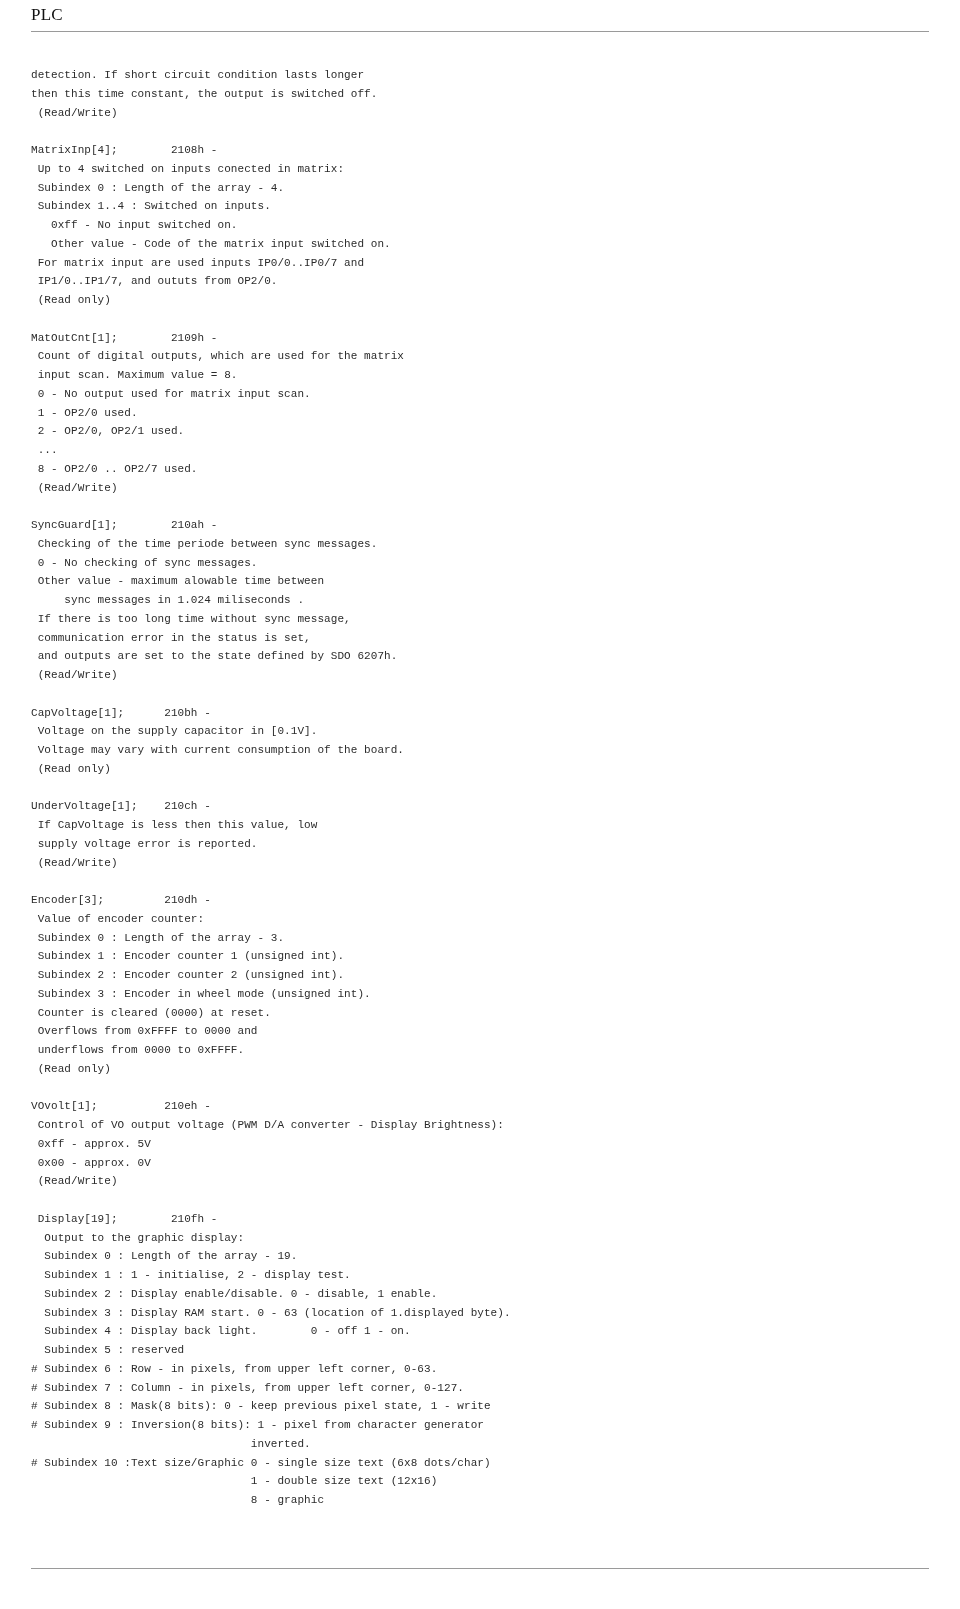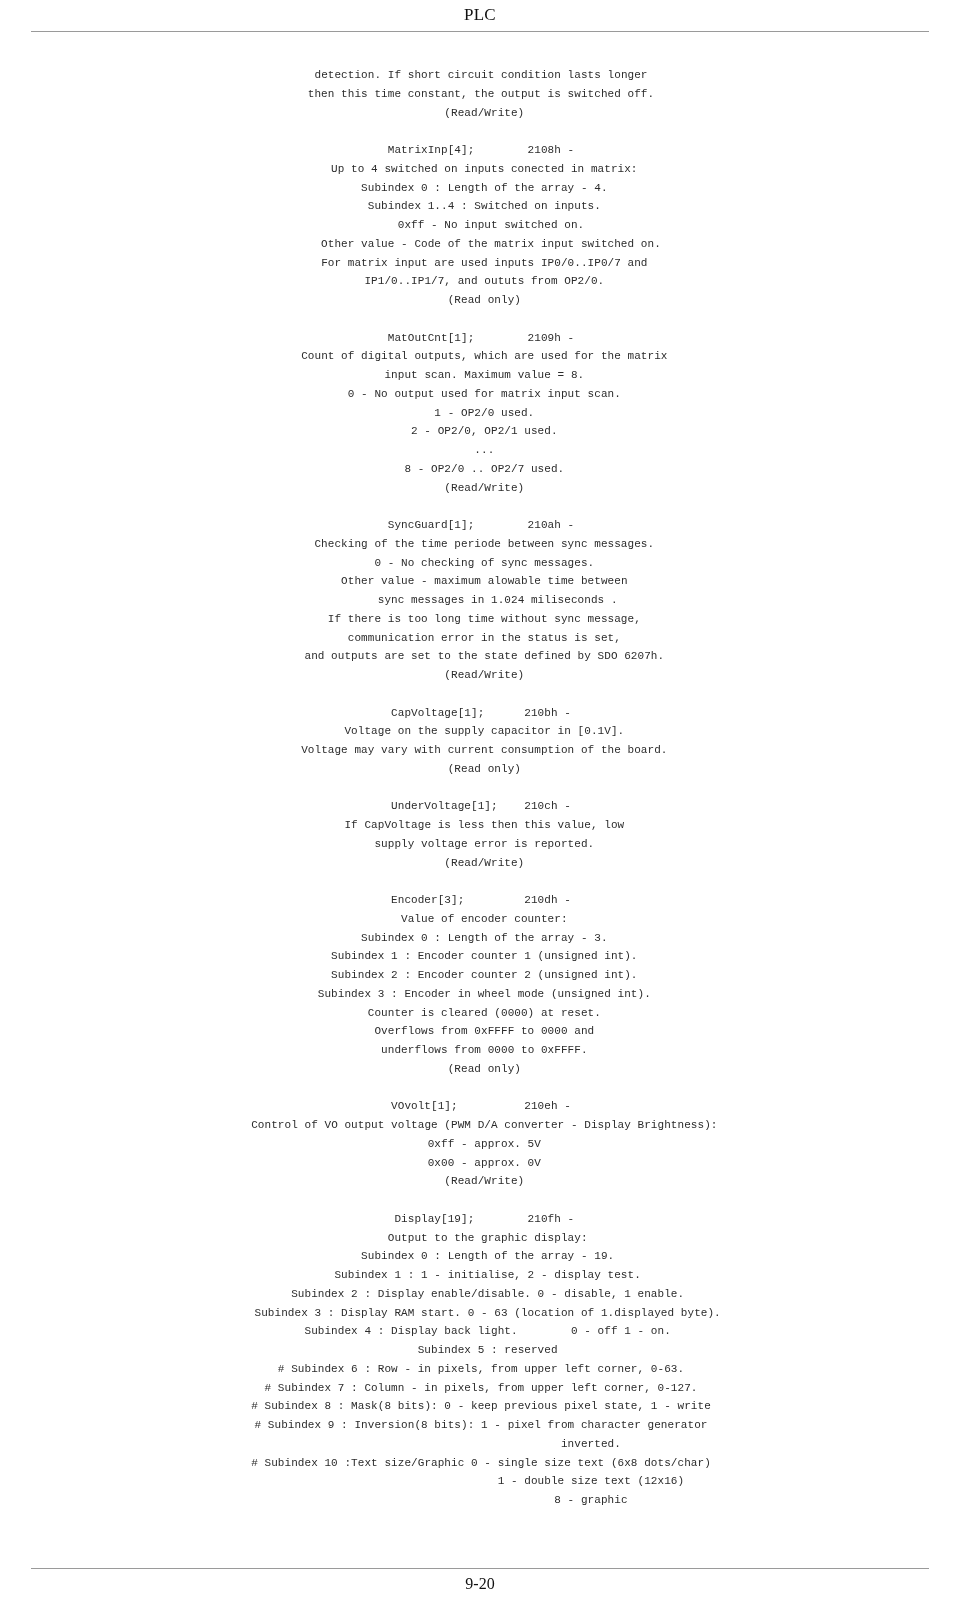--- a/index.html
+++ b/index.html
@@ -14,21 +14,20 @@
     font-family: "Liberation Serif", serif;
     color: #1a1a1a;
     overflow: hidden;
   }
   .page {
     position: absolute;
     left: 0; top: 0;
     width: 960px;
     height: 1609px;
     box-sizing: border-box;
-    text-align: center;
   }
   
   .header {
     position: absolute;
     left: 31px;
     top: 4px;
     width: 898px;
     height: 30px;
   }
   .header-title {
@@ -95,17 +94,14 @@
 <div class="page">
 
   <div class="header">
     <div class="header-title">PLC</div>
   </div>
   <div class="header-rule"></div>
 
   <div class="body-block" id="body-block"><div class="ln">detection. If short circuit condition lasts longer</div><div class="ln">then this time constant, the output is switched off.</div><div class="ln"> (Read/Write)</div><div class="ln blank">&nbsp;</div><div class="ln">MatrixInp[4];        2108h -</div><div class="ln"> Up to 4 switched on inputs conected in matrix:</div><div class="ln"> Subindex 0 : Length of the array - 4.</div><div class="ln"> Subindex 1..4 : Switched on inputs.</div><div class="ln">   0xff - No input switched on.</div><div class="ln">   Other value - Code of the matrix input switched on.</div><div class="ln"> For matrix input are used inputs IP0/0..IP0/7 and</div><div class="ln"> IP1/0..IP1/7, and oututs from OP2/0.</div><div class="ln"> (Read only)</div><div class="ln blank">&nbsp;</div><div class="ln">MatOutCnt[1];        2109h -</div><div class="ln"> Count of digital outputs, which are used for the matrix</div><div class="ln"> input scan. Maximum value = 8.</div><div class="ln"> 0 - No output used for matrix input scan.</div><div class="ln"> 1 - OP2/0 used.</div><div class="ln"> 2 - OP2/0, OP2/1 used.</div><div class="ln"> ...</div><div class="ln"> 8 - OP2/0 .. OP2/7 used.</div><div class="ln"> (Read/Write)</div><div class="ln blank">&nbsp;</div><div class="ln">SyncGuard[1];        210ah -</div><div class="ln"> Checking of the time periode between sync messages.</div><div class="ln"> 0 - No checking of sync messages.</div><div class="ln"> Other value - maximum alowable time between</div><div class="ln">     sync messages in 1.024 miliseconds .</div><div class="ln"> If there is too long time without sync message,</div><div class="ln"> communication error in the status is set,</div><div class="ln"> and outputs are set to the state defined by SDO 6207h.</div><div class="ln"> (Read/Write)</div><div class="ln blank">&nbsp;</div><div class="ln">CapVoltage[1];      210bh -</div><div class="ln"> Voltage on the supply capacitor in [0.1V].</div><div class="ln"> Voltage may vary with current consumption of the board.</div><div class="ln"> (Read only)</div><div class="ln blank">&nbsp;</div><div class="ln">UnderVoltage[1];    210ch -</div><div class="ln"> If CapVoltage is less then this value, low</div><div class="ln"> supply voltage error is reported.</div><div class="ln"> (Read/Write)</div><div class="ln blank">&nbsp;</div><div class="ln">Encoder[3];         210dh -</div><div class="ln"> Value of encoder counter:</div><div class="ln"> Subindex 0 : Length of the array - 3.</div><div class="ln"> Subindex 1 : Encoder counter 1 (unsigned int).</div><div class="ln"> Subindex 2 : Encoder counter 2 (unsigned int).</div><div class="ln"> Subindex 3 : Encoder in wheel mode (unsigned int).</div><div class="ln"> Counter is cleared (0000) at reset.</div><div class="ln"> Overflows from 0xFFFF to 0000 and</div><div class="ln"> underflows from 0000 to 0xFFFF.</div><div class="ln"> (Read only)</div><div class="ln blank">&nbsp;</div><div class="ln">VOvolt[1];          210eh -</div><div class="ln"> Control of VO output voltage (PWM D/A converter - Display Brightness):</div><div class="ln"> 0xff - approx. 5V</div><div class="ln"> 0x00 - approx. 0V</div><div class="ln"> (Read/Write)</div><div class="ln blank">&nbsp;</div><div class="ln"> Display[19];        210fh -</div><div class="ln">  Output to the graphic display:</div><div class="ln">  Subindex 0 : Length of the array - 19.</div><div class="ln">  Subindex 1 : 1 - initialise, 2 - display test.</div><div class="ln">  Subindex 2 : Display enable/disable. 0 - disable, 1 enable.</div><div class="ln">  Subindex 3 : Display RAM start. 0 - 63 (location of 1.displayed byte).</div><div class="ln">  Subindex 4 : Display back light.        0 - off 1 - on.</div><div class="ln">  Subindex 5 : reserved</div><div class="ln"># Subindex 6 : Row - in pixels, from upper left corner, 0-63.</div><div class="ln"># Subindex 7 : Column - in pixels, from upper left corner, 0-127.</div><div class="ln"># Subindex 8 : Mask(8 bits): 0 - keep previous pixel state, 1 - write</div><div class="ln"># Subindex 9 : Inversion(8 bits): 1 - pixel from character generator</div><div class="ln">                                 inverted.</div><div class="ln"># Subindex 10 :Text size/Graphic 0 - single size text (6x8 dots/char)</div><div class="ln">                                 1 - double size text (12x16)</div><div class="ln">                                 8 - graphic</div></div>
 
   <div class="footer-rule"></div>
-  <div class="footer">
-    <div class="footer-pageno">9-20</div>
-  </div>
 
 </div>
 
 </body></html>

